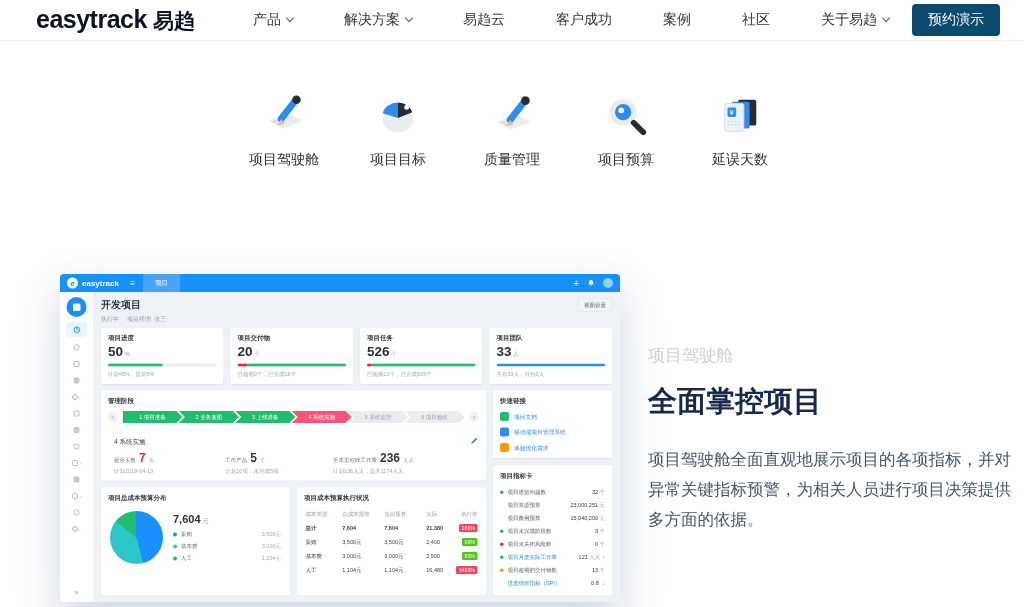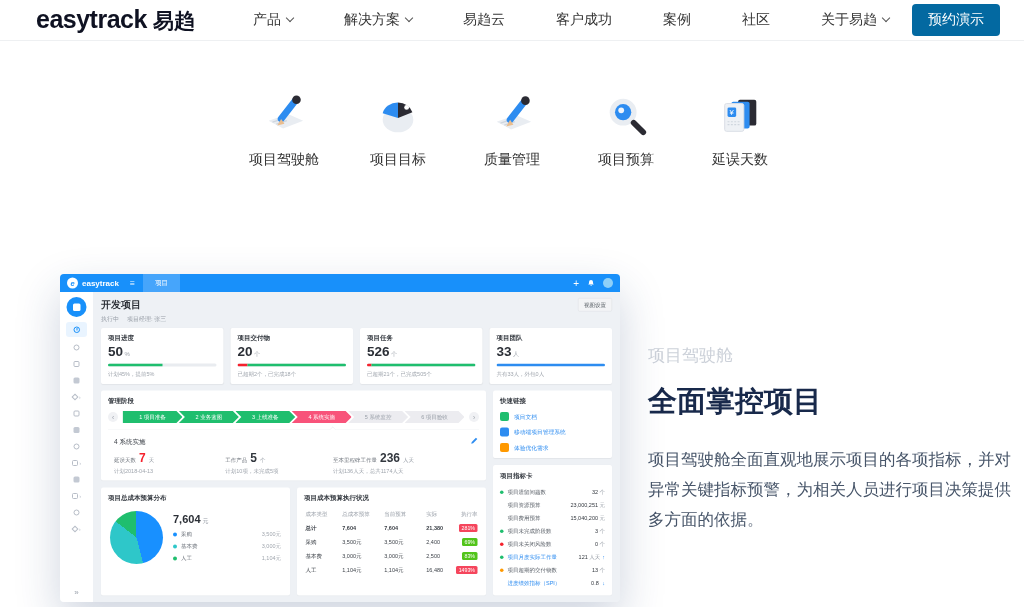--- a/index.html
+++ b/index.html
@@ -9,21 +9,21 @@
   
   .nav { height:41px; display:flex; align-items:center; padding:0 24px 0 36px; border-bottom:1px solid #eef0f2; background:#fff; }
   .logo { display:flex; align-items:baseline; cursor:pointer; }
   .logo-en { font-size:25px; font-weight:bold; letter-spacing:-0.5px; color:#0f1222; }
   .logo-cn { font-size:21px; font-weight:bold; color:#0f1222; margin-left:6px; }
   .nav-menu { display:flex; gap:51px; margin-left:58px; font-size:14px; color:#333; }
   .nav-item { display:flex; align-items:center; gap:6px; cursor:pointer; white-space:nowrap; }
   .caret { width:6px; height:6px; border-right:1.4px solid #555; border-bottom:1.4px solid #555; transform:rotate(45deg); margin-top:-4px; }
   .nav-actions { margin-left:auto; display:flex; gap:14px; }
   .btn-outline { border:1px solid #4d7cf3; color:#2e6bf2; border-radius:4px; padding:6px 15px; font-size:14px; background:#fff; cursor:pointer; }
-  .btn-solid { background:#0369a1; color:#fff; border-radius:4px; padding:7px 16px; font-size:14px; border:none; cursor:pointer; }
+  .btn-solid { background:#0c4a6e; color:#fff; border-radius:4px; padding:7px 16px; font-size:14px; border:none; cursor:pointer; }
 
   
   .features { margin-top:52px; display:flex; justify-content:center; gap:36px; }
   .feature { width:78px; text-align:center; cursor:pointer; }
   .feature svg { width:46px; height:46px; }
   .feature-label { margin-top:8px; font-size:14px; color:#333; white-space:nowrap; }
 
   
   .main { display:flex; margin-top:105px; padding-left:60px; }
   .dash-outer { width:560px; height:328px; flex:none; position:relative; border-radius:5px; box-shadow:0 18px 45px rgba(30,60,110,.22); }

